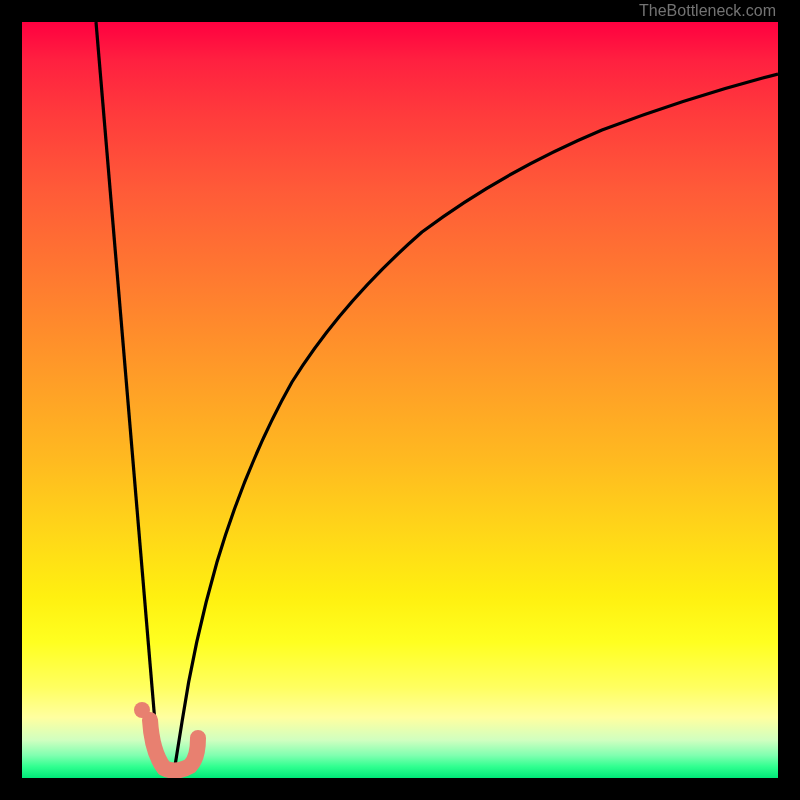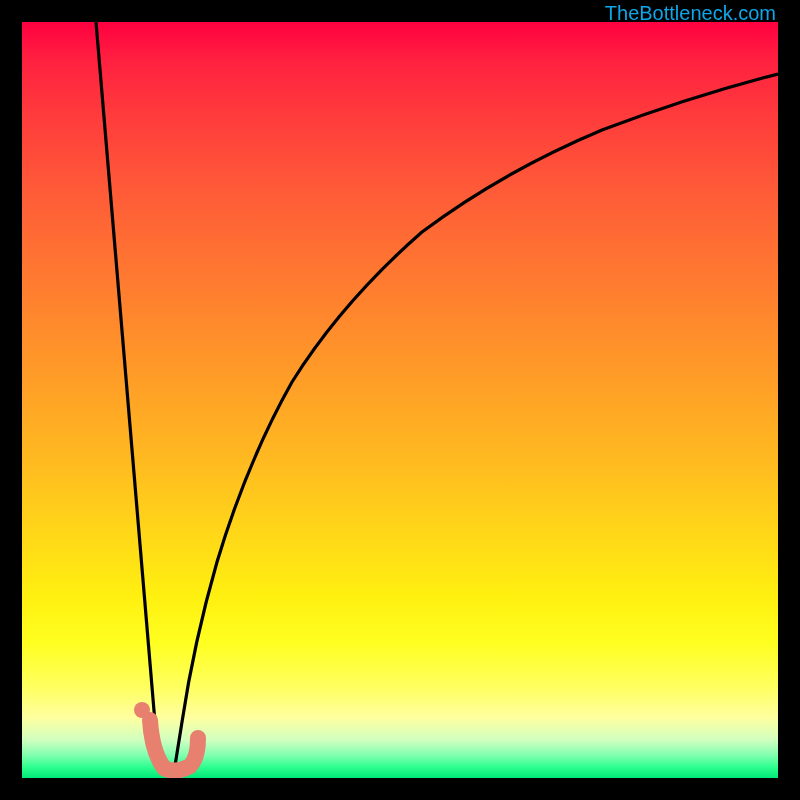--- a/index.html
+++ b/index.html
@@ -41,22 +41,22 @@
       #d0ffc0 95%,
       #80ffb0 97%,
       #30ff90 98.5%,
       #00e878 100%
     );
   }
   .watermark {
     position: absolute;
     top: 2px;
     right: 24px;
-    color: #0ea5e9;
-    font-size: 20px;
+    color: #737373;
+    font-size: 16px;
     font-weight: 500;
     z-index: 10;
     text-align: center;
   }
   svg.curves {
     position: absolute;
     left: 0;
     top: 0;
     width: 100%;
     height: 100%;

